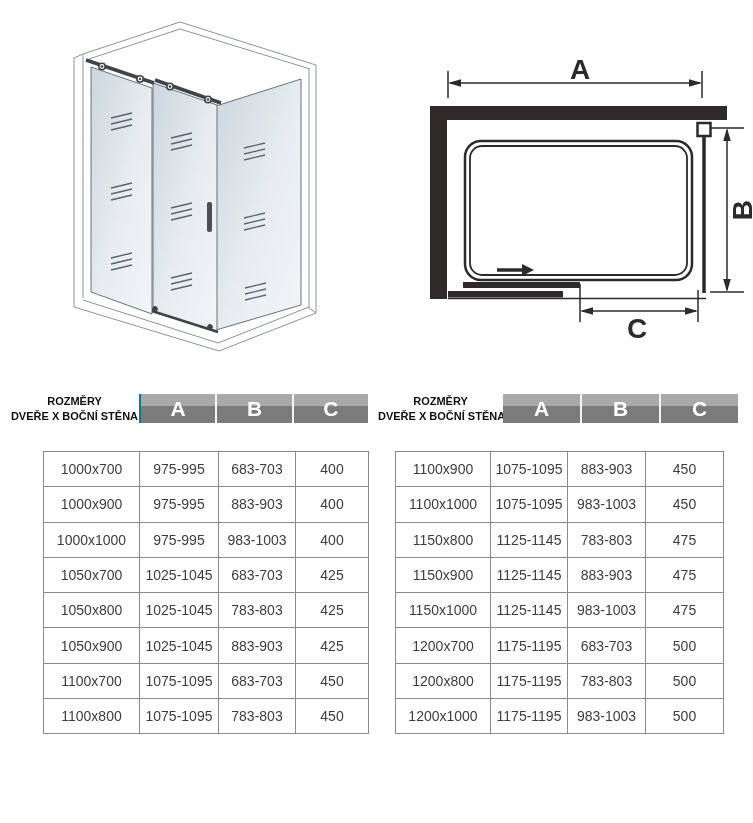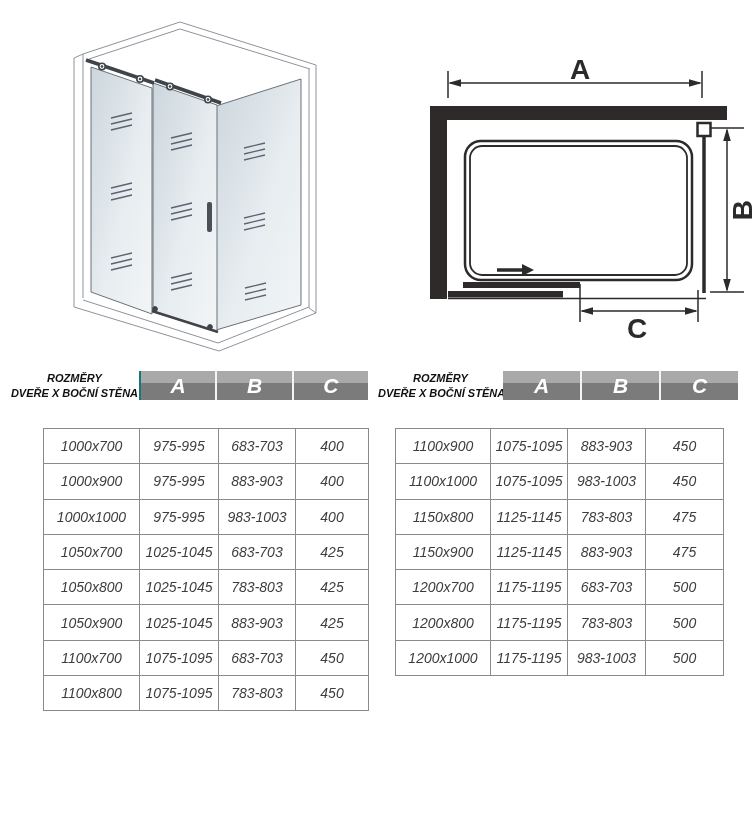--- a/index.html
+++ b/index.html
@@ -4,21 +4,21 @@
 <style>
   html,body{margin:0;padding:0;background:#fff;}
   body{width:753px;height:823px;position:relative;font-family:"Liberation Sans",sans-serif;overflow:hidden;}
   .page{position:absolute;inset:0;background:#fff;}
 
   
   .iso-svg{position:absolute;left:58px;top:10px;}
   .plan-svg{position:absolute;left:420px;top:38px;}
 
   
-  .tbl-block{position:absolute;top:371px;font-style:italic;}
+  .tbl-block{position:absolute;top:394px;}
   .tbl-block.left{left:10px;width:358px;}
   .tbl-block.right{left:378px;width:360px;}
 
   .hdr-row{display:flex;align-items:stretch;height:29px;}
   .tbl-title{display:flex;flex-direction:column;justify-content:center;text-align:center;
              font-size:11px;font-weight:bold;color:#101010;line-height:1.3;white-space:nowrap;}
   .left  .tbl-title{width:129px;}
   .right .tbl-title{width:125px;}
   .abc-bar{flex:1;display:flex;background:linear-gradient(180deg,#a9a9a9 0%,#a9a9a9 42%,#7b7b7b 42%,#7b7b7b 100%);}
   .abc-bar.teal-edge{border-left:2px solid #12787d;}
@@ -261,20 +261,26 @@
             <td>783-803</td>
             <td>475</td>
           </tr>
           <tr>
             <td>1150x900</td>
             <td>1125-1145</td>
             <td>883-903</td>
             <td>475</td>
           </tr>
           <tr>
+            <td>1150x1000</td>
+            <td>1125-1145</td>
+            <td>983-1003</td>
+            <td>475</td>
+          </tr>
+          <tr>
             <td>1200x700</td>
             <td>1175-1195</td>
             <td>683-703</td>
             <td>500</td>
           </tr>
           <tr>
             <td>1200x800</td>
             <td>1175-1195</td>
             <td>783-803</td>
             <td>500</td>

